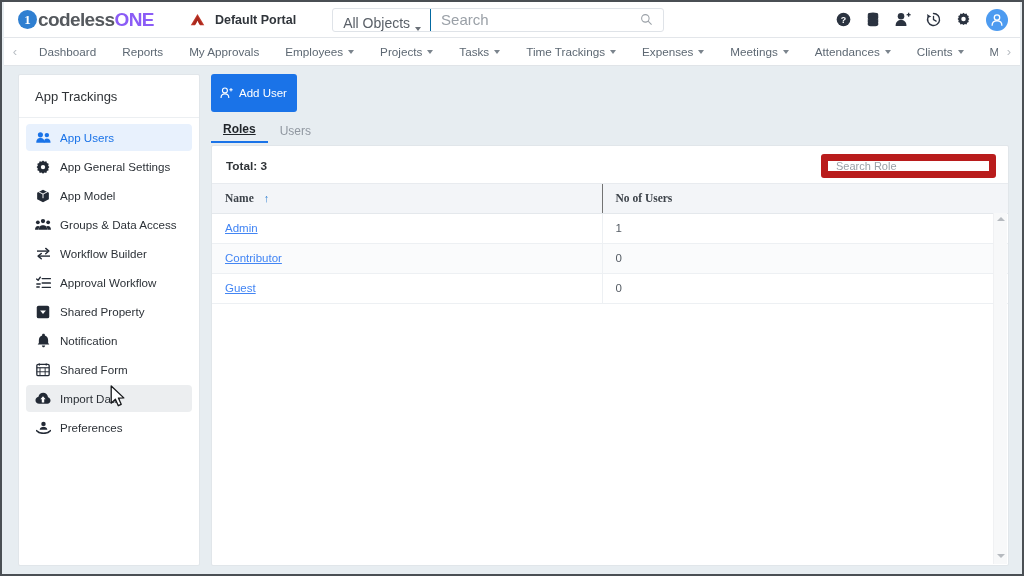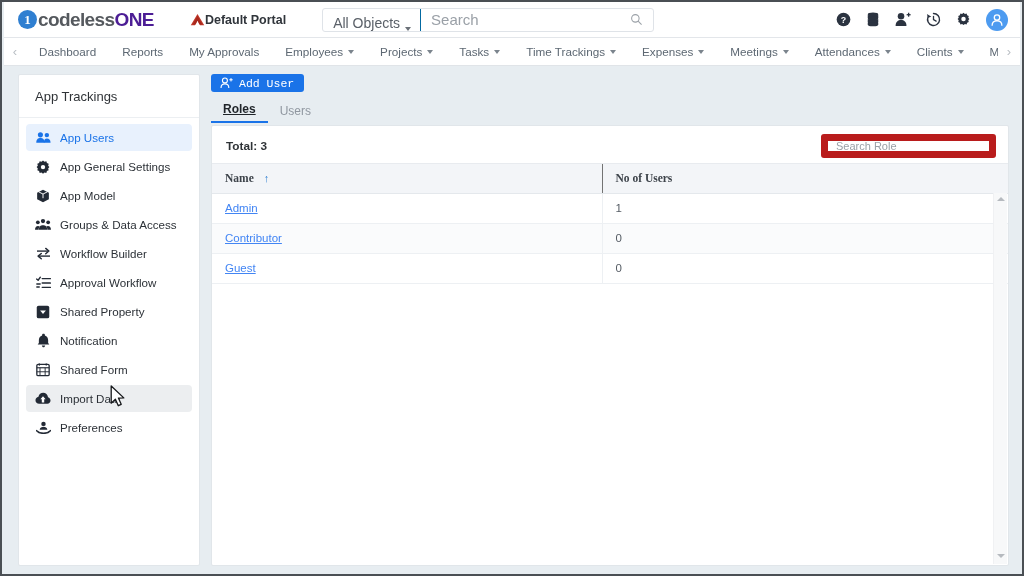--- a/index.html
+++ b/index.html
@@ -29,24 +29,24 @@
     width: 19px; height: 19px; border-radius: 50%;
     background: #2f7fd1; color: #ffffff;
     font-size: 13px; font-weight: bold; line-height: 19px;
     text-align: center;
     font-family: "Liberation Serif", serif;
   }
   .logo-text {
     font-size: 19px; font-weight: bold; letter-spacing: -0.6px;
     margin-left: 1px; color: #55595e;
   }
-  .logo-text .one { color: #4c1d95; }
+  .logo-text .one { color: #8b5cf6; }
 
   .portal-wrap {
-    display: flex; align-items: center; gap: 0; margin-left: 36px;
+    display: flex; align-items: center; gap: 10px; margin-left: 36px;
   }
   .portal-icon { width: 15px; height: 14px; }
   .portal-name { font-size: 12.5px; color: #30353b; font-weight: bold; }
 
   .search-group {
     display: flex; align-items: center;
     margin-left: 36px;
     width: 332px; height: 24px;
     border: 1px solid #dfe3e8; border-radius: 3px;
     background: #fff;
@@ -136,22 +136,22 @@
   .sb-item.hover { background: #eceef0; }
   .sb-ic { width: 16px; display: flex; align-items: center; justify-content: center; }
 
   
   .content {
     flex: 1; display: flex; flex-direction: column; height: 492px;
   }
   .addbtn {
     display: inline-flex; align-items: center; gap: 6px;
     background: #1a73e8; color: #fff; border: 0; border-radius: 3px;
-    height: 18px; padding: 0 10px 0 9px;
-    font-size: 11.5px; font-family: Liberation Mono, monospace;
+    height: 38px; padding: 0 10px 0 9px;
+    font-size: 11.5px; font-family: Liberation Sans, sans-serif;
     cursor: pointer; align-self: flex-start;
   }
   .tabs {
     display: flex; align-items: flex-end; gap: 0;
     margin-top: 9px; height: 22px;
   }
   .tab {
     font-size: 12px; padding: 0 12px 5px 12px; cursor: pointer;
     color: #9097a0;
   }

